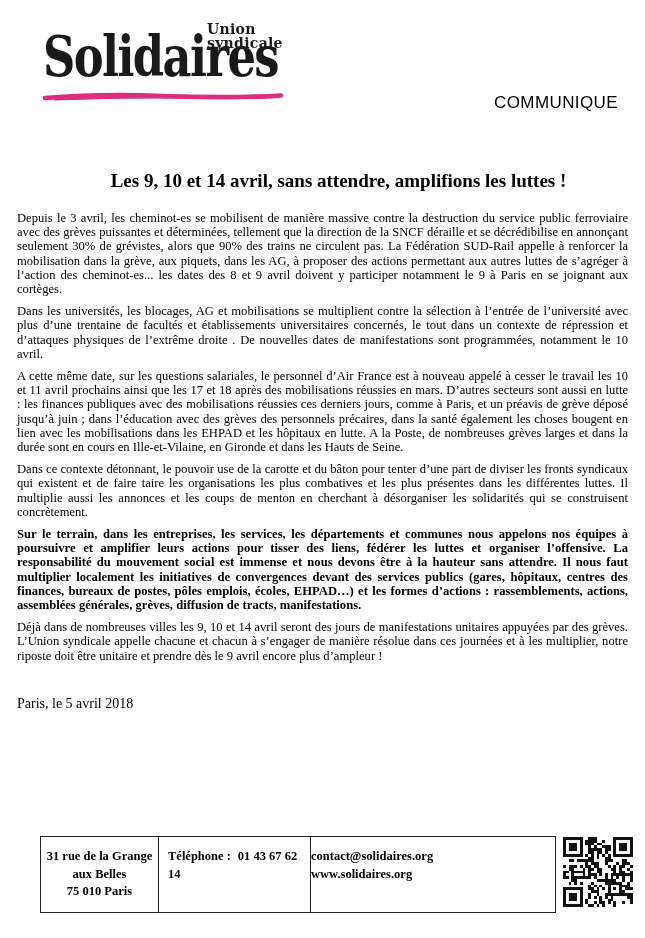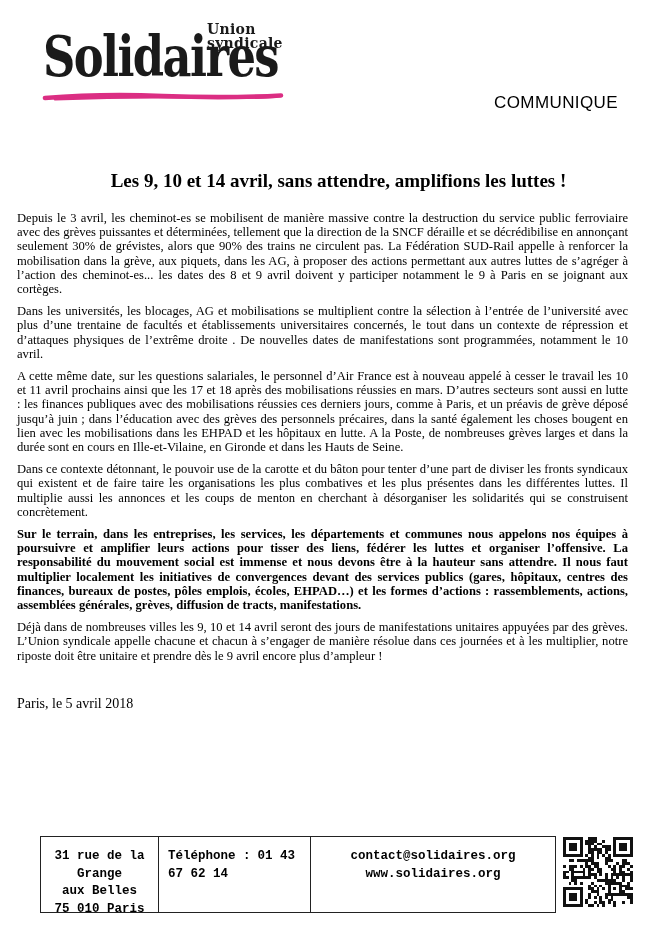--- a/index.html
+++ b/index.html
@@ -109,42 +109,41 @@
   
   .footer-box {
     position: absolute;
     left: 40px;
     top: 836px;
     width: 516px;
     height: 77px;
     border: 1.5px solid #222222;
     display: flex;
     box-sizing: border-box;
-    font-family: Liberation Mono, monospace;
+    font-family: Liberation Serif, serif;
     font-weight: bold;
     font-size: 12.5px;
     line-height: 17.5px;
   }
   .fcell {
     padding-top: 11px;
     box-sizing: border-box;
   }
   .fcell.c1 {
     width: 118px;
     border-right: 1.5px solid #222222;
     text-align: center;
   }
   .fcell.c2 {
     width: 152px;
     border-right: 1.5px solid #222222;
     padding-left: 9px;
   }
   .fcell.c3 {
     flex: 1;
-    text-align: center;
   }
   .flabel {
     display: inline-block;
     margin-right: 7px;
   }
   .qr {
     position: absolute;
     left: 562px;
     top: 837px;
     width: 72px;

